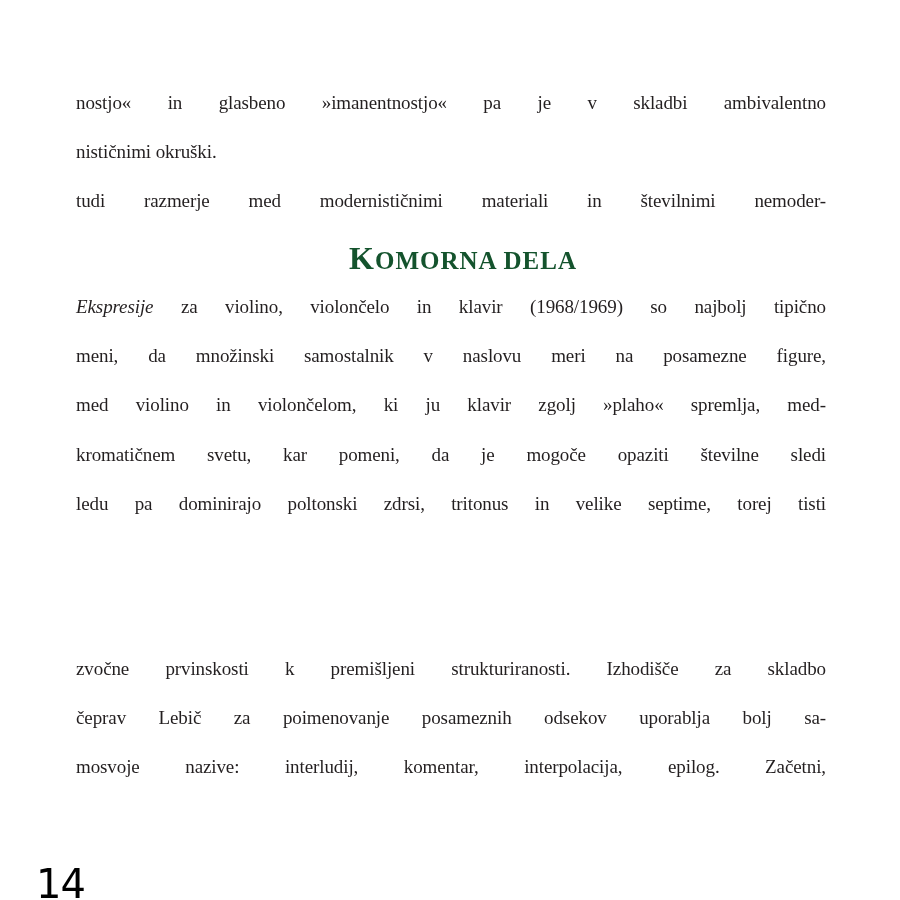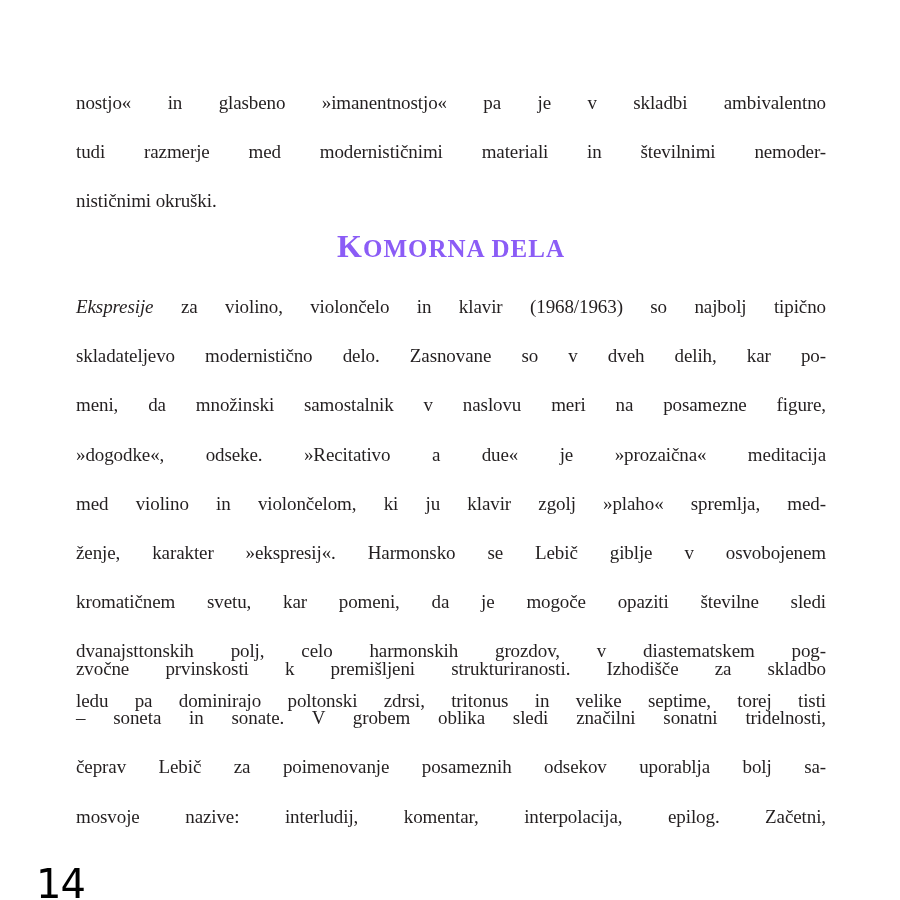--- a/index.html
+++ b/index.html
@@ -88,42 +88,37 @@
       margin-top: 20px;
     }
   </style>
 </head>
 <body>
 
 <div class="page">
 
   <div class="para-top">
     <span class="line" style="white-space: normal;">nostjo« in glasbeno »imanentnostjo« pa je v skladbi ambivalentno</span>
+    <span class="line last">nističnimi okruški.</span>
     <span class="line" style="white-space: normal;">tudi razmerje med modernističnimi materiali in številnimi nemoder-</span>
-    <span class="line last">nističnimi okruški.</span>
   </div>
 
-  <h2 class="heading" style="margin: 0px; color: #8b5cf6;">
+  <h2 class="heading" style="margin: 12px; color: #14532d;">
     <span>K</span><span class="sc">OMORNA DELA</span>
   </h2>
 
   <div class="para-main">
-    <span class="line" style="white-space: normal;"><em>Ekspresije</em><span> za violino, violončelo in klavir (1968/1963) so najbolj tipično</span></span>
-    <span class="line" style="white-space: normal;">skladateljevo modernistično delo. Zasnovane so v dveh delih, kar po-</span>
+    <span class="line" style="white-space: normal;"><em>Ekspresije</em><span> za violino, violončelo in klavir (1968/1969) so najbolj tipično</span></span>
     <span class="line" style="white-space: normal;">meni, da množinski samostalnik v naslovu meri na posamezne figure,</span>
-    <span class="line" style="white-space: normal;">»dogodke«, odseke. »Recitativo a due« je »prozaična« meditacija</span>
     <span class="line" style="white-space: normal;">med violino in violončelom, ki ju klavir zgolj »plaho« spremlja, med-</span>
-    <span class="line" style="white-space: normal;">ženje, karakter »ekspresij«. Harmonsko se Lebič giblje v osvobojenem</span>
     <span class="line" style="white-space: normal;">kromatičnem svetu, kar pomeni, da je mogoče opaziti številne sledi</span>
-    <span class="line" style="white-space: normal;">dvanajsttonskih polj, celo harmonskih grozdov, v diastematskem pog-</span>
     <span class="line" style="white-space: normal;">ledu pa dominirajo poltonski zdrsi, tritonus in velike septime, torej tisti</span>
   </div>
 
   <div class="para-two">
     <span class="line" style="white-space: normal;">zvočne prvinskosti k premišljeni strukturiranosti. Izhodišče za skladbo</span>
-    <span class="line" style="white-space: normal;">– soneta in sonate. V grobem oblika sledi značilni sonatni tridelnosti,</span>
     <span class="line" style="white-space: normal;">čeprav Lebič za poimenovanje posameznih odsekov uporablja bolj sa-</span>
     <span class="line" style="white-space: normal;">mosvoje nazive: interludij, komentar, interpolacija, epilog. Začetni,</span>
   </div>
 
 </div>
 
 <div class="page-number">14</div>
 
 </body></html>

